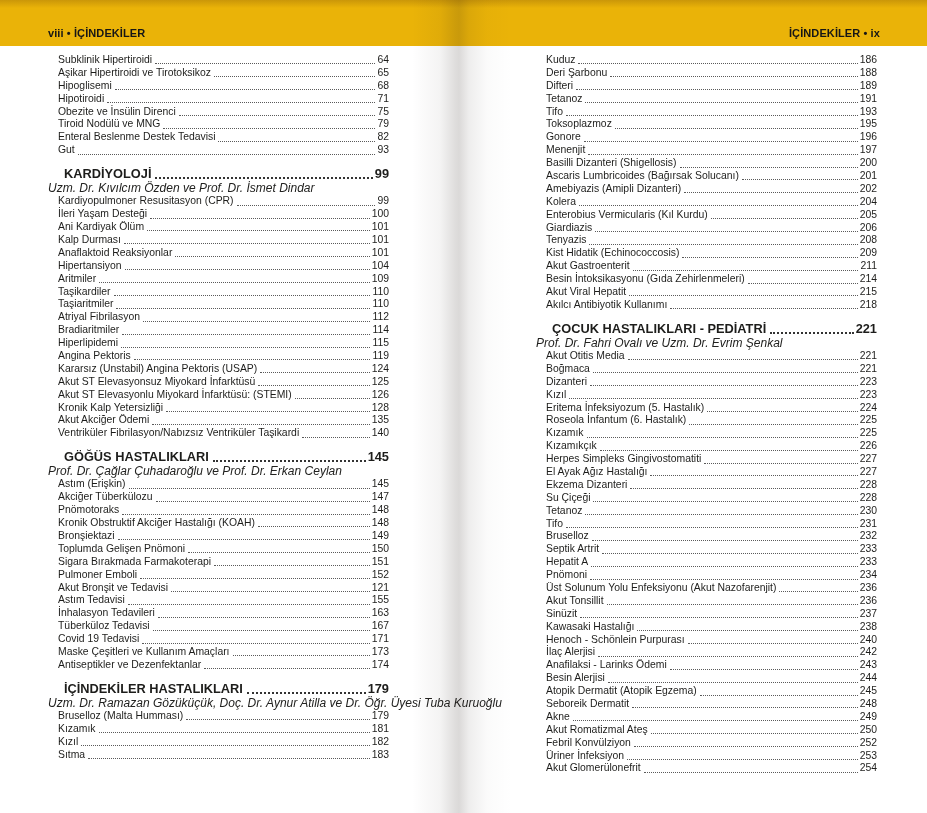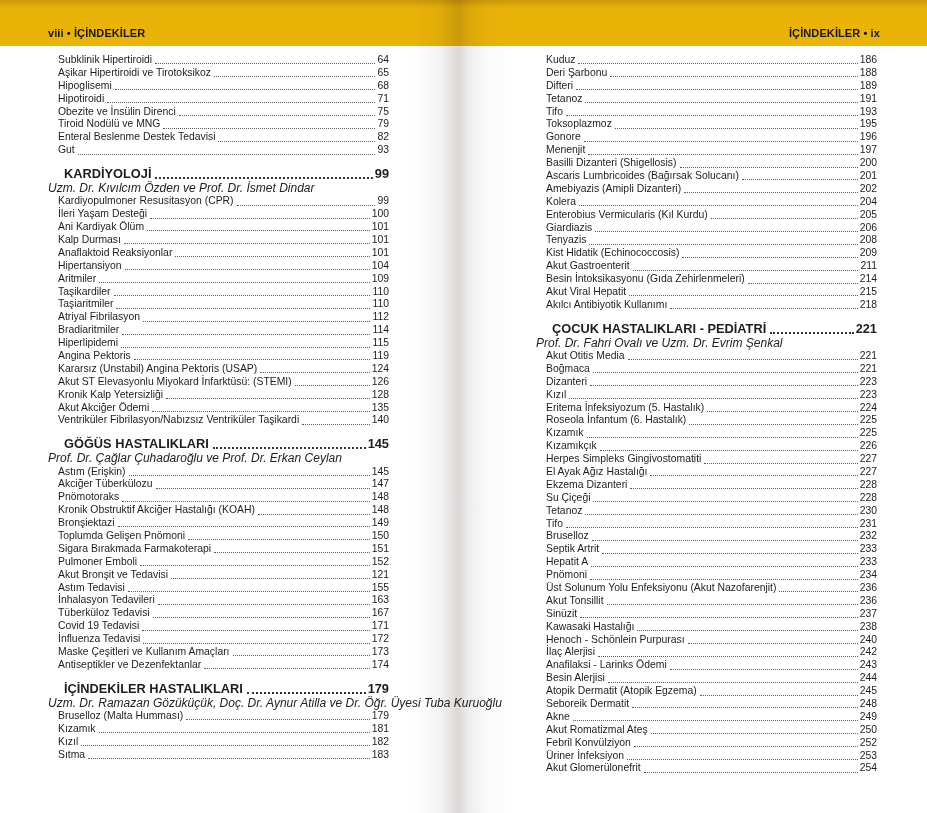--- a/index.html
+++ b/index.html
@@ -232,20 +232,25 @@
           <span class="lbl">Angina Pektoris</span>
           <span class="leader"></span>
           <span class="pg">119</span>
         </div>
         <div class="toc-row">
           <span class="lbl">Kararsız (Unstabil) Angina Pektoris (USAP)</span>
           <span class="leader"></span>
           <span class="pg">124</span>
         </div>
         <div class="toc-row">
+          <span class="lbl">Akut ST Elevasyonsuz Miyokard İnfarktüsü</span>
+          <span class="leader"></span>
+          <span class="pg">125</span>
+        </div>
+        <div class="toc-row">
           <span class="lbl">Akut ST Elevasyonlu Miyokard İnfarktüsü: (STEMI)</span>
           <span class="leader"></span>
           <span class="pg">126</span>
         </div>
         <div class="toc-row">
           <span class="lbl">Kronik Kalp Yetersizliği</span>
           <span class="leader"></span>
           <span class="pg">128</span>
         </div>
         <div class="toc-row">
@@ -323,25 +328,20 @@
         </div>
         <div class="toc-row">
           <span class="lbl">Tüberküloz Tedavisi</span>
           <span class="leader"></span>
           <span class="pg">167</span>
         </div>
         <div class="toc-row">
           <span class="lbl">Covid 19 Tedavisi</span>
           <span class="leader"></span>
           <span class="pg">171</span>
-        </div>
-        <div class="toc-row">
-          <span class="lbl">İnfluenza Tedavisi</span>
-          <span class="leader"></span>
-          <span class="pg">172</span>
         </div>
         <div class="toc-row">
           <span class="lbl">Maske Çeşitleri ve Kullanım Amaçları</span>
           <span class="leader"></span>
           <span class="pg">173</span>
         </div>
         <div class="toc-row">
           <span class="lbl">Antiseptikler ve Dezenfektanlar</span>
           <span class="leader"></span>
           <span class="pg">174</span>

